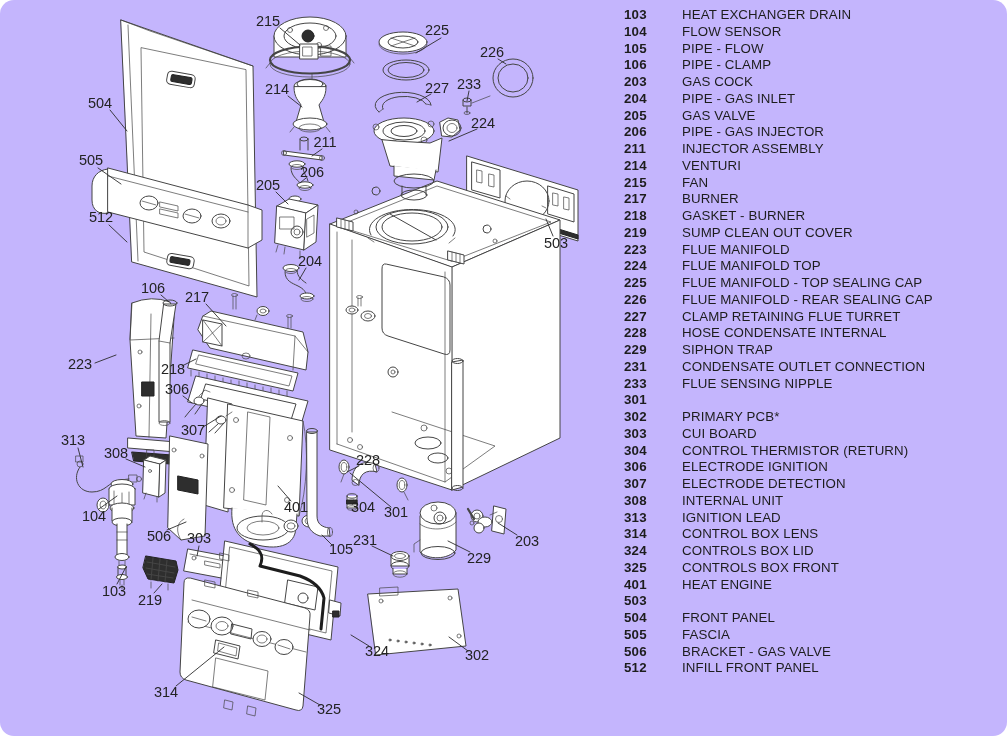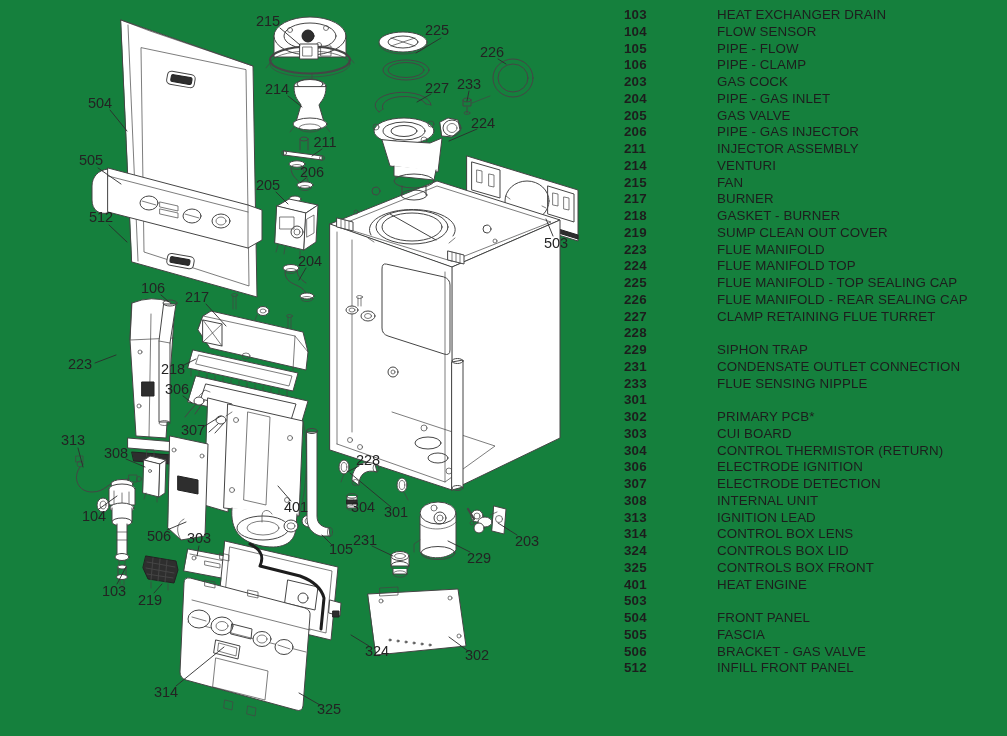--- a/index.html
+++ b/index.html
@@ -1,31 +1,31 @@
 <!DOCTYPE html>
 <html><head>
 <meta charset="utf-8">
 <style>
   html,body{margin:0;padding:0;background:#fff;}
-  .page{position:relative;width:1007px;height:736px;background:#15803d;overflow:hidden;
-        font-family:"Liberation Sans",sans-serif;}
+  .page{position:relative;width:1007px;height:736px;background:#c4b5fd;overflow:hidden;
+        font-family:"Liberation Sans",sans-serif;border-radius:14px;}
   #diagram{position:absolute;left:0;top:0;}
   #diagram path,#diagram ellipse,#diagram circle,#diagram rect,#diagram line,#diagram polyline,#diagram polygon{
     stroke:#454545;stroke-width:1;fill:none;stroke-linejoin:round;stroke-linecap:round;}
   #diagram .f{fill:#fff;}
   #diagram .dk{fill:#2e2e2e;stroke:#222;}
   #diagram .thin{stroke-width:.7;}
   #diagram .th{stroke-width:2.2;}
   #diagram .harness{stroke:#1d1d1d;stroke-width:3;}
   #diagram text.callout{font:14.5px "Liberation Sans",sans-serif;fill:#232323;text-anchor:middle;stroke:none;}
   #diagram line.callout-line{stroke:#2c2c2c;stroke-width:.9;}
   .parts-list{position:absolute;left:624px;top:7px;width:380px;}
   .plrow{display:flex;line-height:16.75px;height:16.75px;white-space:nowrap;}
   .plnum{width:58px;font-size:13.3px;font-weight:bold;color:#1d1d1d;letter-spacing:.2px;}
-  .plname{font-size:13.3px;color:#1d1d1d;letter-spacing:.1px;margin-left:35px;}
+  .plname{font-size:13.3px;color:#1d1d1d;letter-spacing:.1px;}
 </style>
 </head>
 <body>
 
 <div class="page">
 
 <svg id="diagram" width="620" height="736" viewBox="0 0 620 736">
   <defs>
     <pattern id="dotpat" width="5" height="5" patternUnits="userSpaceOnUse">
       <circle cx="2" cy="2" r="1.1" fill="#6a6a6a" stroke="none"></circle>
@@ -628,20 +628,21 @@
       <div class="plrow">
         <span class="plnum">226</span>
         <span class="plname">FLUE MANIFOLD - REAR SEALING CAP</span>
       </div>
       <div class="plrow">
         <span class="plnum">227</span>
         <span class="plname">CLAMP RETAINING FLUE TURRET</span>
       </div>
       <div class="plrow">
         <span class="plnum">228</span>
+        <span class="plname">HOSE CONDENSATE INTERNAL</span>
       </div>
       <div class="plrow">
         <span class="plnum">229</span>
         <span class="plname">SIPHON TRAP</span>
       </div>
       <div class="plrow">
         <span class="plnum">231</span>
         <span class="plname">CONDENSATE OUTLET CONNECTION</span>
       </div>
       <div class="plrow">

